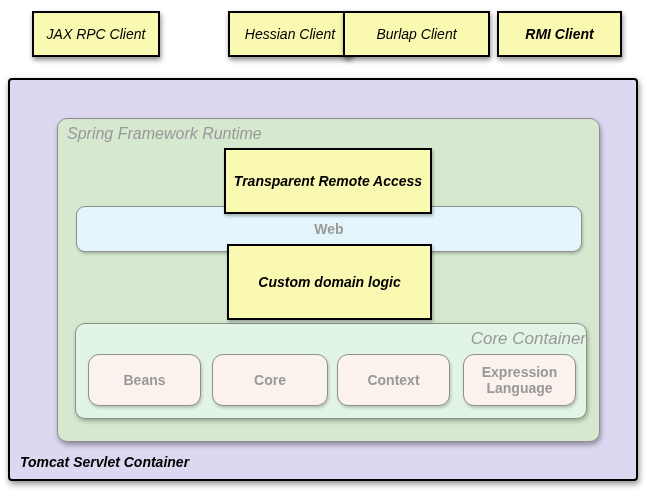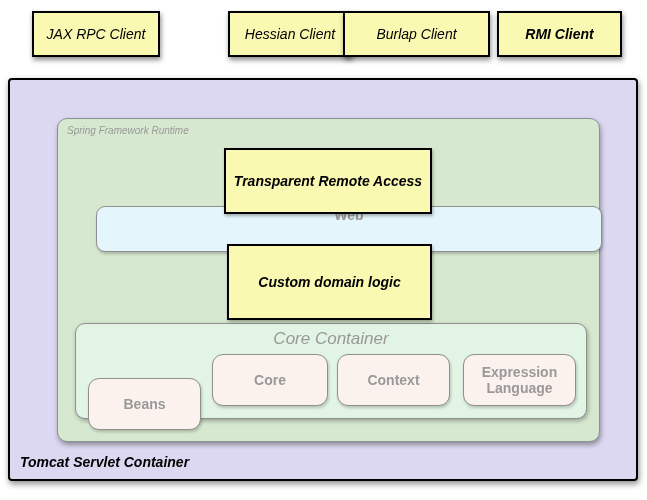--- a/index.html
+++ b/index.html
@@ -70,21 +70,21 @@
     background: var(--spring-fill, #D6E8CF);
     border: 1px solid var(--border-gray, #8F8F8F);
     border-radius: 10px;
     box-shadow: 1px 3px 5px rgba(0,0,0,0.35);
     box-sizing: border-box;
   }
   .spring-label {
     position: absolute;
     left: 9px;
     top: 6px;
-    font-size: 10px;
+    font-size: 16px;
     font-style: italic;
     color: var(--text-gray, #909090);
   }
 
   
   .highlight-box {
     position: absolute;
     background: var(--client-box-fill, #FAF9B2);
     border: 2px solid var(--border-dark, #000000);
     box-shadow: 1px 2px 3px rgba(0,0,0,0.3);
@@ -98,29 +98,30 @@
     box-sizing: border-box;
     z-index: 3;
     text-align: center;
   }
   .remote-access { left: 166px; top: 29px;  width: 208px; height: 66px; }
   .domain-logic  { left: 169px; top: 125px; width: 205px; height: 76px; }
 
   
   .web-bar {
     position: absolute;
-    left: 38px;
+    left: 18px;
     top: 87px;
     width: 506px;
     height: 46px;
     background: var(--web-fill, #E4F6FB);
     border: 1px solid var(--border-gray, #999999);
     border-radius: 9px;
     box-shadow: 1px 2px 3px rgba(0,0,0,0.22);
     display: flex;
+    align-items: center;
     justify-content: center;
     font-size: 14px;
     font-weight: bold;
     color: var(--text-gray, #999999);
     box-sizing: border-box;
     z-index: 1;
   }
 
   
   .core-container {
@@ -134,21 +135,21 @@
     border-radius: 10px;
     box-shadow: 1px 2px 4px rgba(0,0,0,0.3);
     box-sizing: border-box;
     z-index: 2;
   }
   .core-label {
     position: absolute;
     top: 5px;
     left: 0;
     width: 100%;
-    text-align: center;
+    text-align: right;
     font-size: 17px;
     font-style: italic;
     color: var(--text-gray, #9A9A9A);
   }
 
   
   .module-box {
     position: absolute;
     top: 30px;
     height: 52px;
@@ -160,21 +161,21 @@
     align-items: center;
     justify-content: center;
     text-align: center;
     font-size: 14px;
     font-weight: bold;
     line-height: 1.15;
     color: var(--text-gray, #999999);
     box-sizing: border-box;
     padding: 2px 6px;
   }
-  .module-beans   { left: 12px;  width: 113px; margin-top: 24px; }
+  .module-beans   { left: 12px;  width: 113px; }
   .module-core    { left: 136px; width: 116px; }
   .module-context { left: 261px; width: 113px; }
   .module-el      { left: 387px; width: 113px; }
 </style>
 </head>
 <body>
 
 <div class="canvas">
 
   <div class="client-box client-jax">

